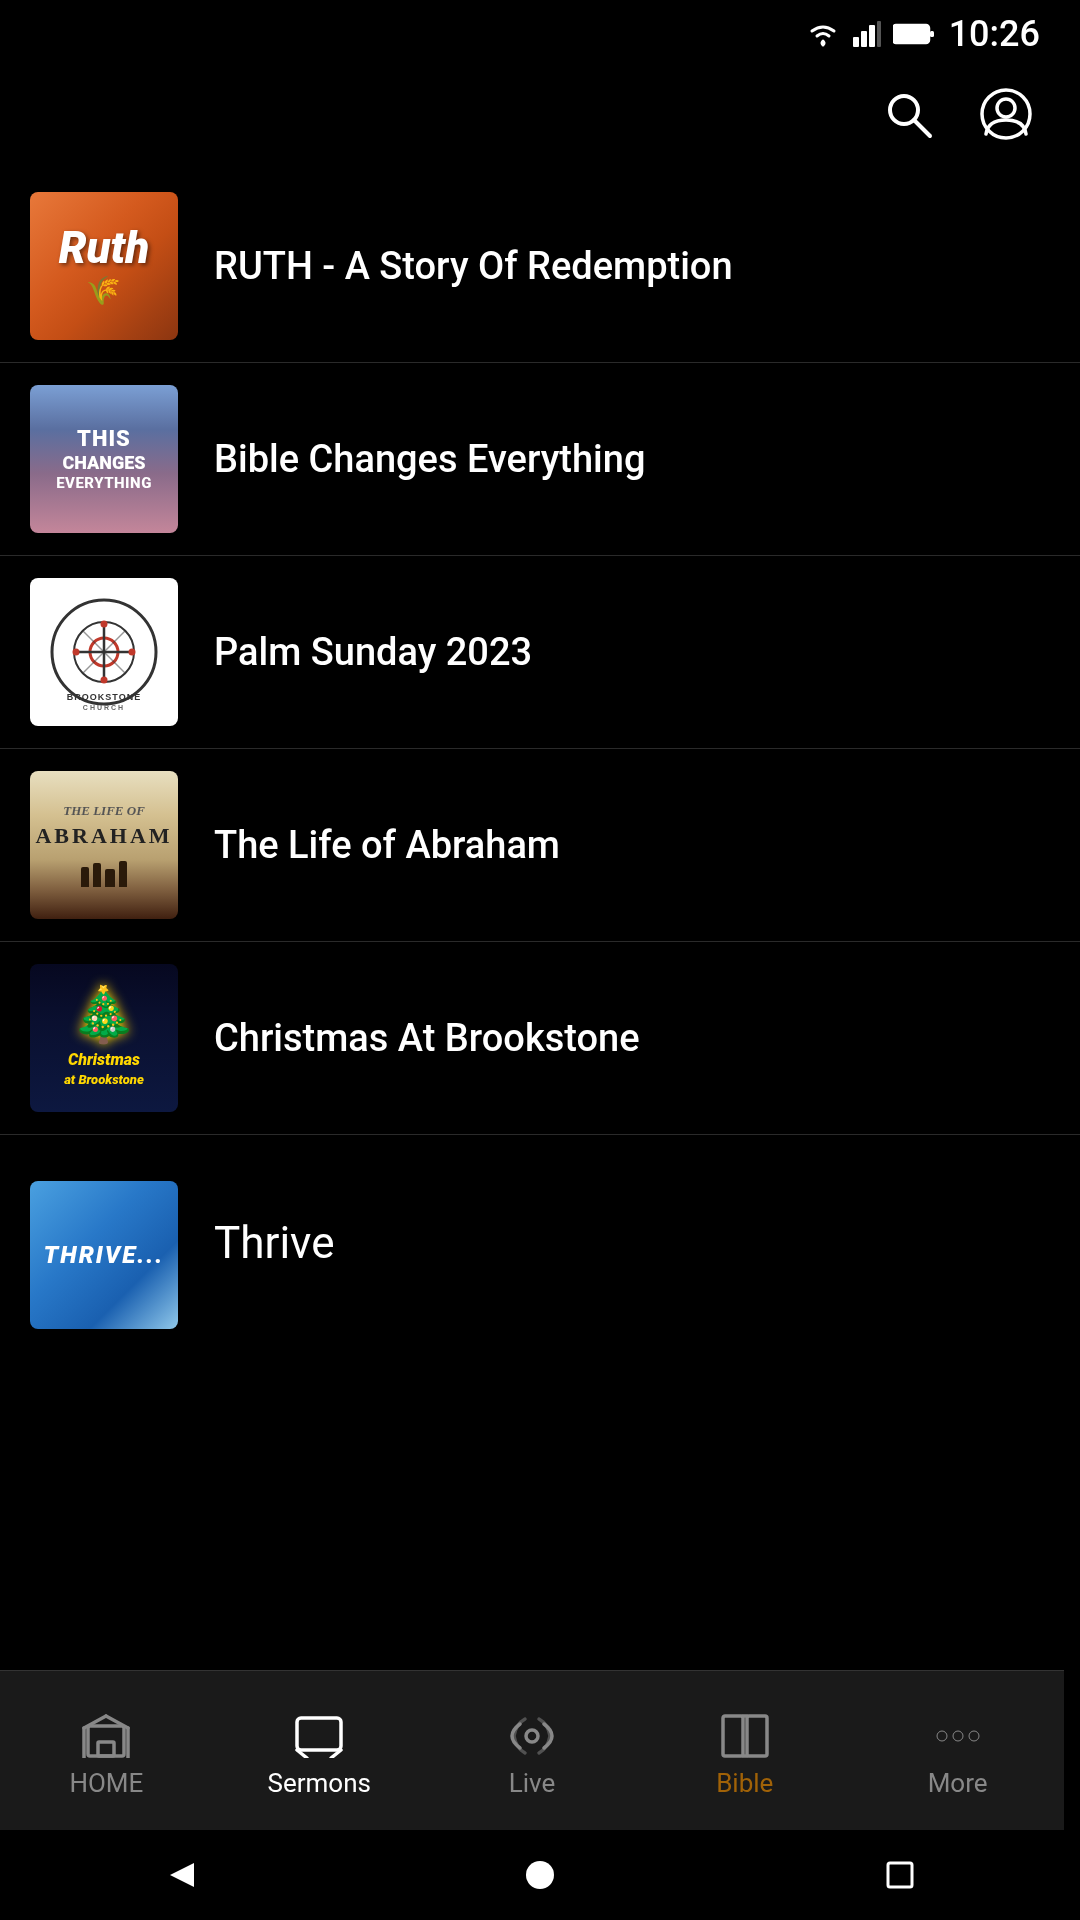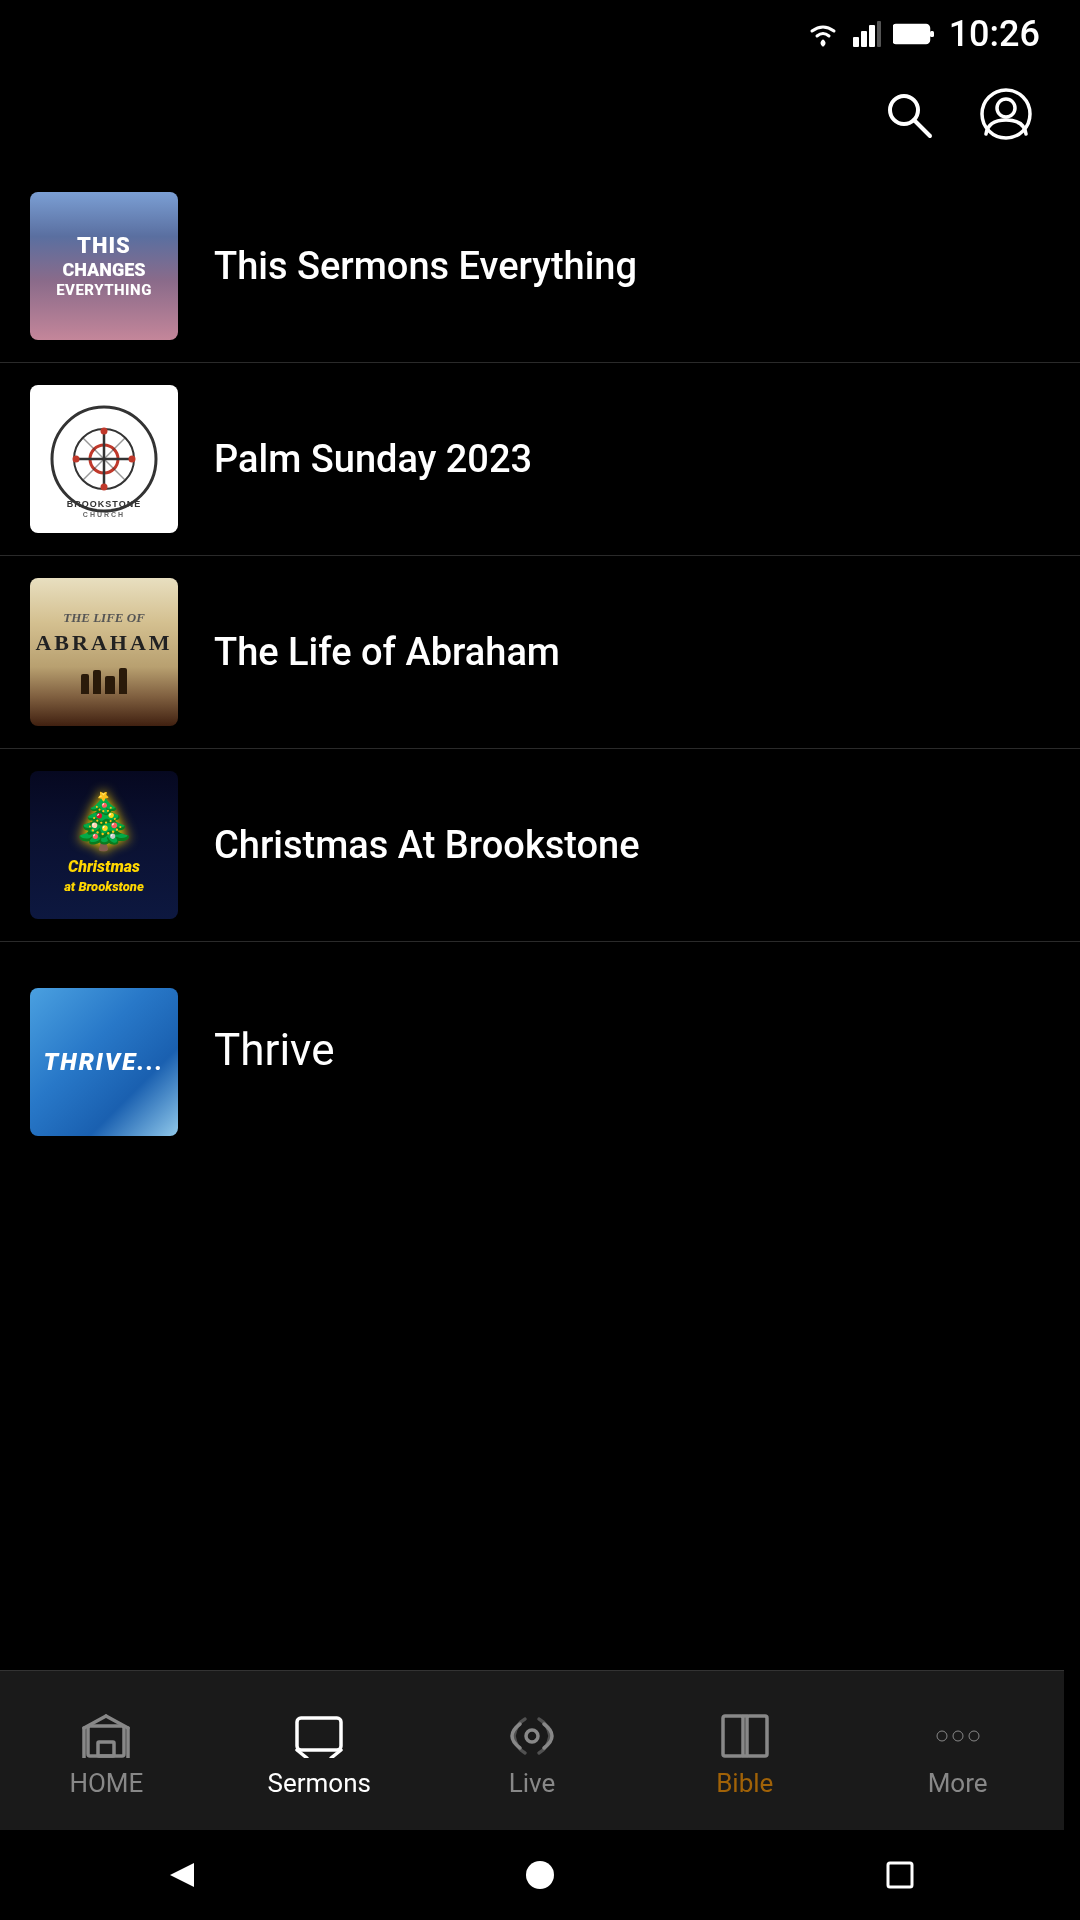--- a/index.html
+++ b/index.html
@@ -269,28 +269,36 @@
     <svg viewBox="0 0 56 56" fill="none" stroke="white" stroke-width="3.5">
       <circle cx="28" cy="28" r="24"></circle>
       <circle cx="28" cy="22" r="9"></circle>
       <path d="M8 48 Q10 34 28 34 Q46 34 48 48" stroke-linecap="round"></path>
     </svg>
   </div>
 </div>
 
 <div class="scroll-area" style="position:absolute; top:170px; left:0; right:0; bottom:250px; overflow:hidden;">
 
+  <div class="series-item">
+    <div class="series-thumb thumb-ruth" style="flex-direction:column; align-items:center; justify-content:center; gap:4px;">
+      <span class="ruth-text" style="font-size:44px; font-style:italic; color:#fff; font-weight:900; text-shadow:2px 2px 4px rgba(0,0,0,0.5);">Ruth</span>
+
+      <span style="font-size:28px; color:#f0d080; opacity:0.9;">🌾</span>
+    </div>
+    <span class="series-title">RUTH - A Story Of Redemption</span>
+  </div>
 
   <div class="series-item">
     <div class="series-thumb thumb-tce" style="flex-direction:column; align-items:center; justify-content:center; gap:2px; padding: 20px;">
       <div class="tce-line1" style="font-size:22px; font-weight:900; color:#fff; text-align:center; line-height:1.1; text-transform:uppercase; letter-spacing:1px;">THIS</div>
       <div class="tce-line1" style="font-size:18px; font-weight:900; color:#fff; text-align:center; line-height:1.1; text-transform:uppercase;">CHANGES</div>
       <div class="tce-line1" style="font-size:15px; font-weight:800; color:#fff; text-align:center; line-height:1.1; text-transform:uppercase; letter-spacing:0.5px;">EVERYTHING</div>
     </div>
-    <span class="series-title">This Sermons Everything</span>
+    <span class="series-title">Bible Changes Everything</span>
   </div>
 
   <div class="series-item">
     <div class="series-thumb thumb-ps" style="background:#fff; align-items:center; justify-content:center; padding:12px;">
 
       <svg width="120" height="120" viewBox="0 0 120 120">
         <circle cx="60" cy="60" r="52" fill="none" stroke="#333" stroke-width="3"></circle>
         <circle cx="60" cy="60" r="30" fill="none" stroke="#333" stroke-width="2"></circle>
 
         <circle cx="60" cy="60" r="14" fill="none" stroke="#c0392b" stroke-width="3"></circle>

